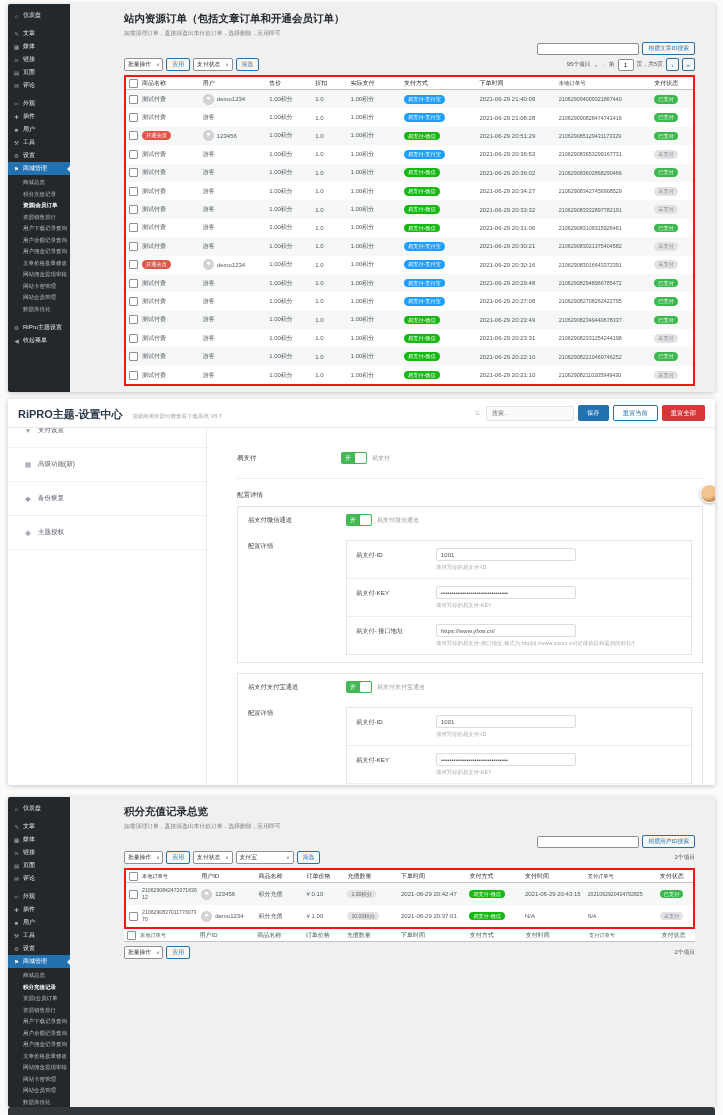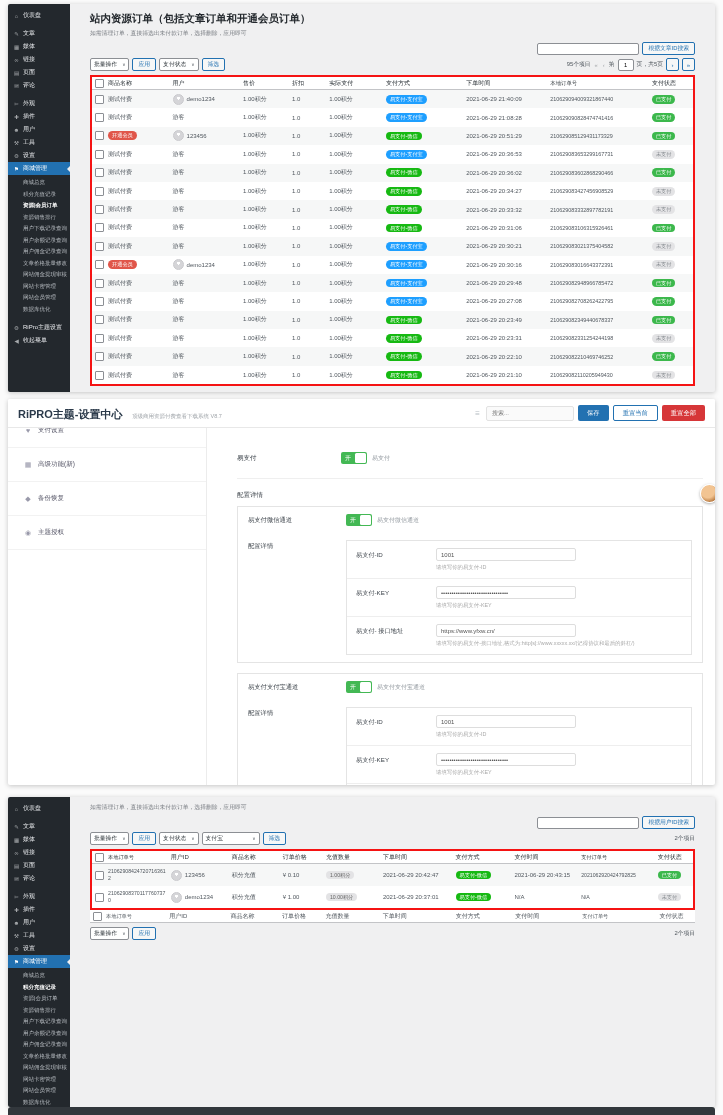--- a/index.html
+++ b/index.html
@@ -20,21 +20,21 @@
   .mi.menu-active::after{content:"";position:absolute;right:0;top:50%;margin-top:-3px;
       border:3px solid transparent;border-right-color:#f0f0f1}
   .mic{width:7px;font-size:5.5px;color:#a7aaad;text-align:center;flex:none}
   .mi.menu-active .mic{color:#fff}
   .submenu{padding:2px 0}
   .smi{height:11.5px;line-height:11.5px;padding-left:15px;color:#b9bec3;font-size:5.5px;white-space:nowrap;cursor:pointer}
   .smi.current{color:#fff;font-weight:bold}
   .extra{margin-top:4px}
 
   
-  .wpmain{margin-left:62px;padding:6px 20px;box-sizing:border-box}
+  .wpmain{margin-left:96px;padding:6px 20px;box-sizing:border-box}
   .ptitle{font-size:10.5px;margin:2px 0 3px;color:#23282d;font-weight:600}
   .psub{font-size:5.8px;color:#787c82;margin:0 0 4px}
   .srow{display:flex;justify-content:flex-end;gap:3px;margin-bottom:3px;align-items:center}
   .tinput{height:12px;border:1px solid #8c8f94;border-radius:2px;background:#fff;font-size:6px;padding:0 3px;width:102px;box-sizing:border-box}
   .wbtn{height:13px;border:1px solid #2271b1;background:#f6f7f7;color:#2271b1;font-size:5.8px;border-radius:2px;padding:0 5px;cursor:pointer}
   .trow{display:flex;justify-content:space-between;align-items:center;margin-bottom:4px}
   .fleft{display:flex;gap:3px;align-items:center}
   .select{display:inline-flex;align-items:center;gap:5px;height:13px;border:1px solid #8c8f94;border-radius:2px;background:#fff;
           font-size:5.8px;color:#2c3338;padding:0 3px;box-sizing:border-box;cursor:pointer}
   .caret{font-size:4.5px;color:#50575e;font-style:normal}
@@ -697,20 +697,21 @@
         <div class="smi">用户佣金记录查询</div>
         <div class="smi">文章价格批量修改</div>
         <div class="smi">网站佣金提现审核</div>
         <div class="smi">网站卡密管理</div>
         <div class="smi">网站会员管理</div>
         <div class="smi">数据库优化</div>
       </div>
 
   </aside>
   <div class="wpmain">
+    <h1 class="ptitle">积分充值记录总览</h1>
     <p class="psub">如需清理订单，直接筛选出未付款订单，选择删除，应用即可</p>
     <div class="srow">
       <input class="tinput" style="">
       <button class="wbtn">根据用户ID搜索</button>
     </div>
     <div class="trow">
       <div class="fleft">
         <span class="select">
             <span>批量操作</span>
             <i class="caret">∨</i>

